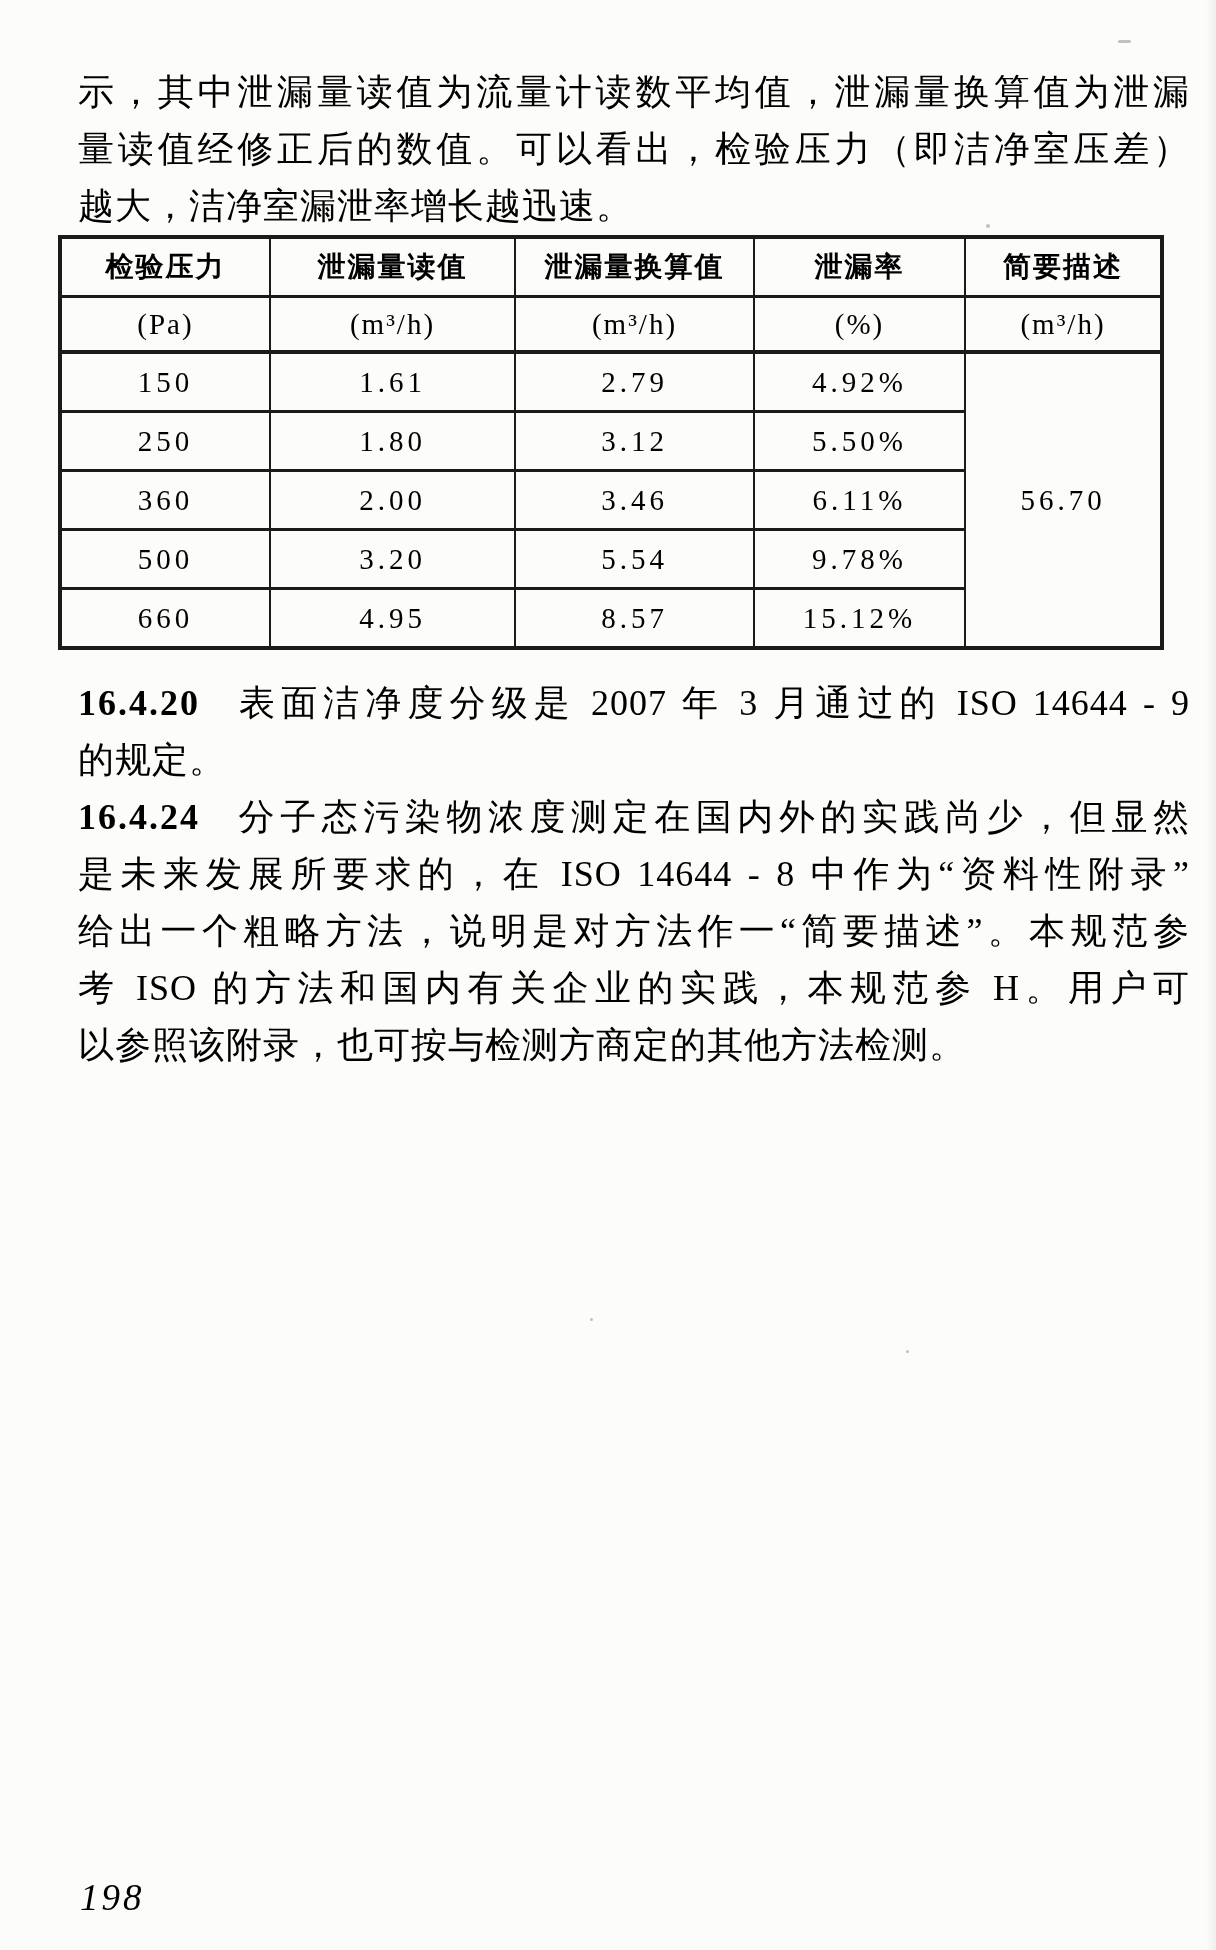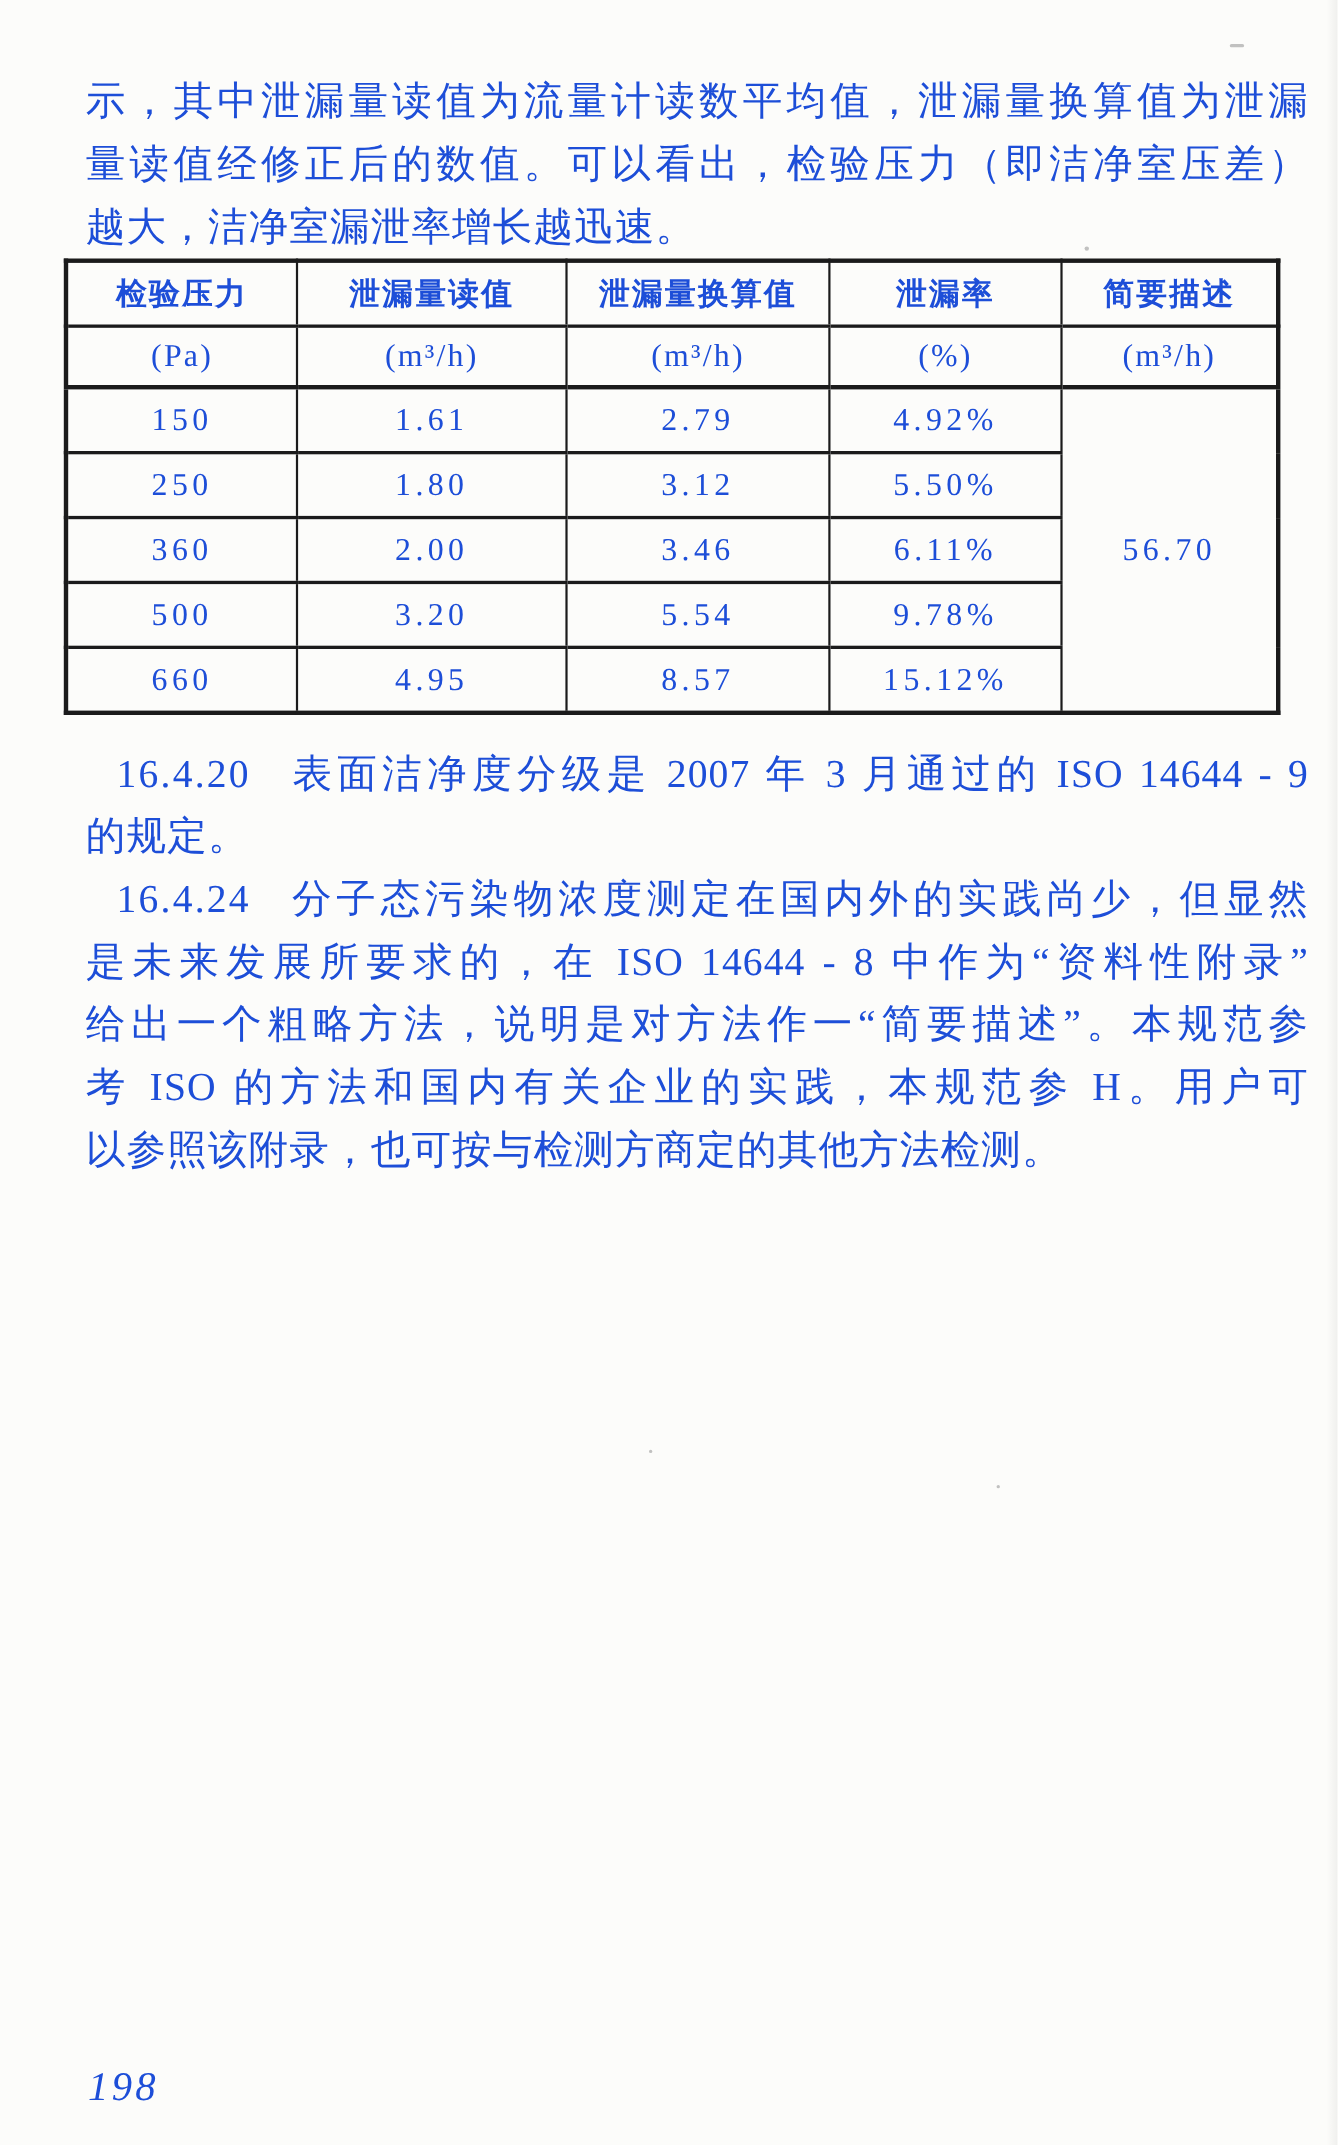--- a/index.html
+++ b/index.html
@@ -5,21 +5,21 @@
   html, body {
     margin: 0;
     padding: 0;
     background: #fbfbf9;
   }
   .page {
     position: relative;
     width: 1216px;
     height: 1950px;
     background: #fcfcfa;
-    color: #1d4ed8;
+    color: #000000;
     overflow: hidden;
     font-family: "Liberation Serif", "DejaVu Serif", serif;
   }
   
   .page::after {
     content: "";
     position: absolute;
     top: 0; right: 0; bottom: 0;
     width: 10px;
     background: linear-gradient(to right, rgba(0,0,0,0), rgba(0,0,0,0.05));
@@ -36,24 +36,23 @@
     line-height: 57px;
     letter-spacing: 1px;
     text-align: left;
     white-space: normal;
   }
   .just {
     text-align: justify;
     text-align-last: justify;
   }
   .secnum {
-    font-weight: normal;
+    font-weight: bold;
     letter-spacing: 2px;
     margin-right: 34px;
-    margin-left: 28px;
   }
   .table-title {
     margin: 44px 0 14px -20px;
     width: 1102px;
     text-align: center;
     font-family: "Liberation Sans", "DejaVu Sans", sans-serif;
     font-weight: bold;
     font-size: 31px;
     line-height: 42px;
     letter-spacing: 3px;

